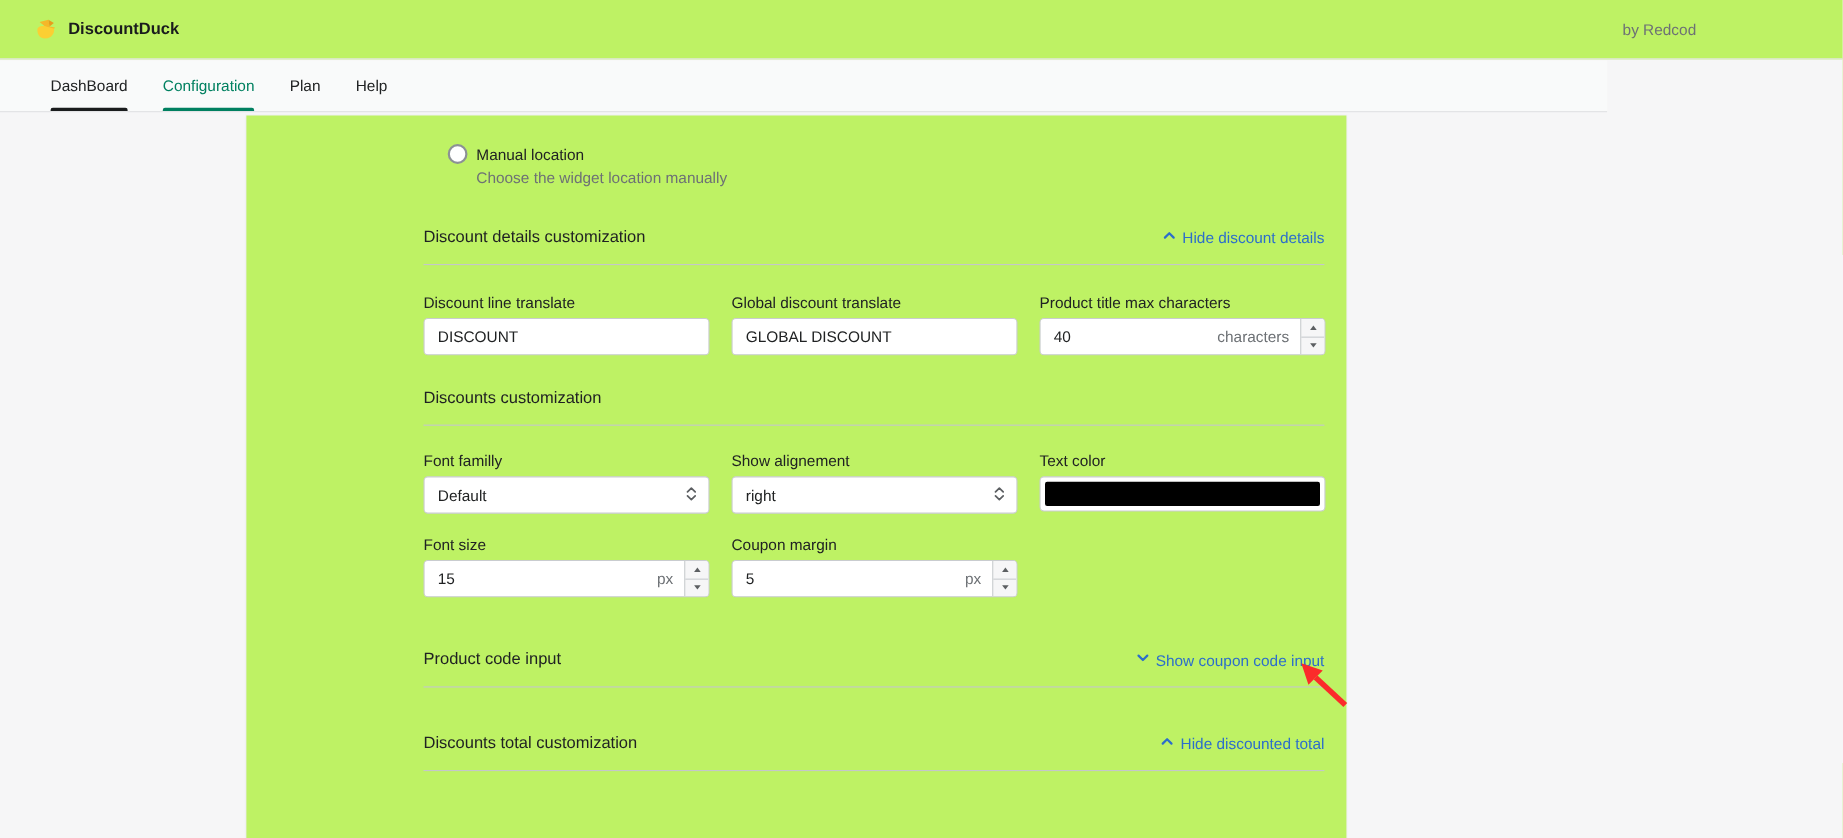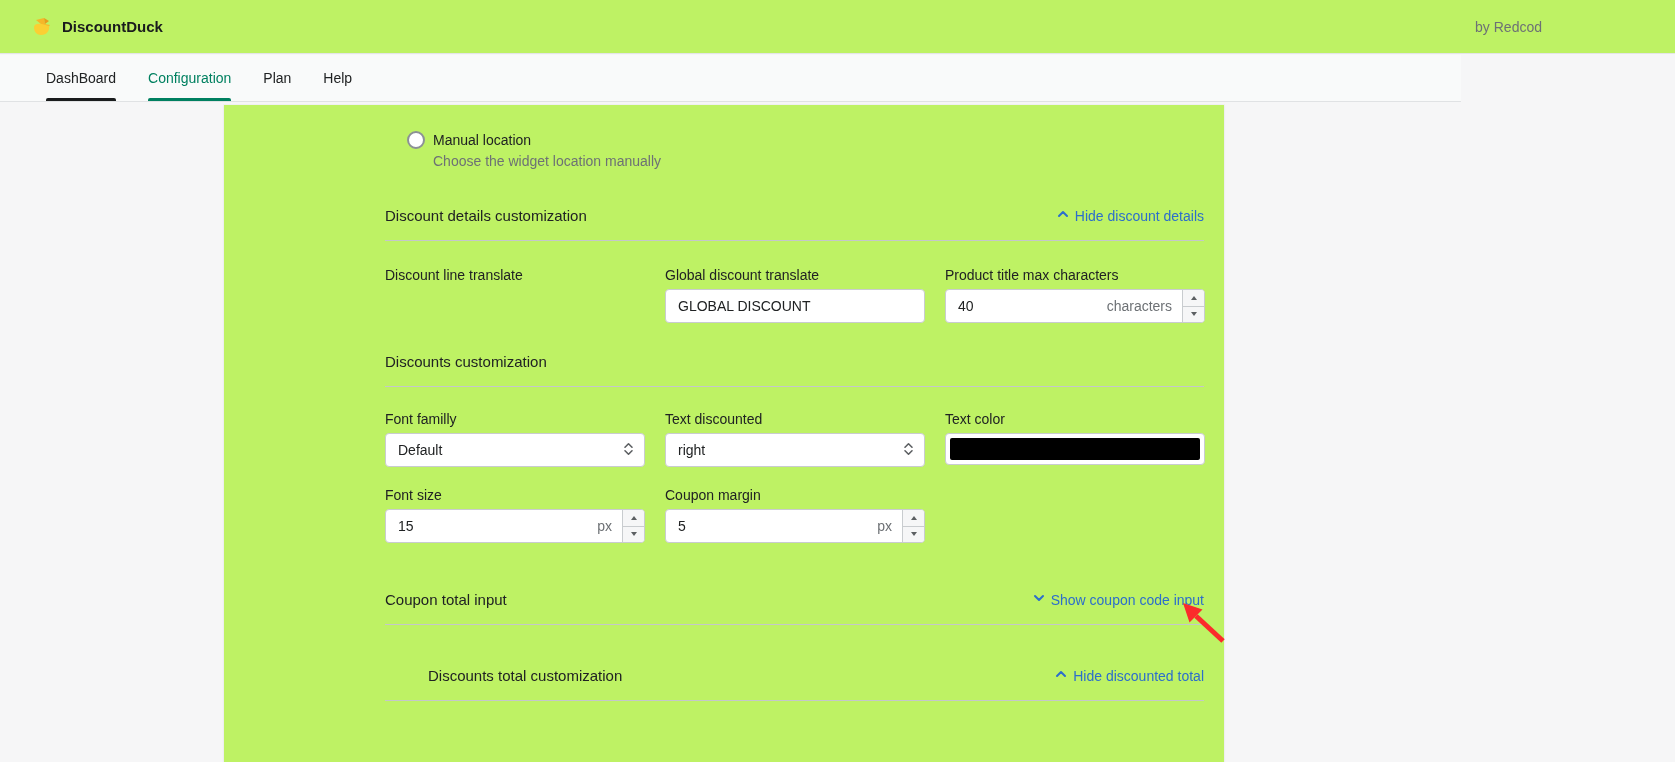--- a/index.html
+++ b/index.html
@@ -33,21 +33,21 @@
   .section-title { font-size:15px; font-weight:400; color:#202223; }
   .toggle-link { display:flex; align-items:center; gap:5px; font-size:14px; color:#2c6ecb; cursor:pointer; text-decoration:none; }
   .divider { border:none; border-top:1px solid #c4c7ca; margin-top:16px; }
 
   .mt-details { margin-top:38px; }
   .mt-grid1 { margin-top:26px; }
   .mt-custom { margin-top:30px; }
   .mt-grid2 { margin-top:24px; }
   .mt-grid3 { margin-top:20px; }
   .mt-coupon { margin-top:48px; }
-  .mt-total { margin-top:42px;margin-left:43px; }
+  .mt-total { margin-top:42px; }
 
   
   .field-grid { display:grid; grid-template-columns:repeat(3, 260px); column-gap:20px; }
   .field-label { font-size:14px; color:#202223; margin-bottom:6px; }
   .control { height:34px; border:1px solid #c9cccf; border-radius:4px; background:#fff; display:flex; align-items:center; overflow:hidden; }
   .control input { border:none; outline:none; flex:1 1 auto; min-width:0; height:100%; padding:0 12px; font-size:14px; font-family:"Liberation Sans", sans-serif; color:#202223; background:transparent; }
   .suffix { font-size:14px; color:#6d7175; padding-right:10px; white-space:nowrap; }
 
   
   .stepper { width:22px; height:100%; border-left:1px solid #c9cccf; display:flex; flex-direction:column; flex:0 0 auto; background:#f6f6f7; }
@@ -116,20 +116,23 @@
             </svg>
         </span>
         <span>Hide discount details</span>
       </a>
     </div>
     <hr class="divider">
 
     <div class="field-grid mt-grid1">
       <div>
         <div class="field-label">Discount line translate</div>
+        <div class="control">
+          <input value="DISCOUNT" style="">
+        </div>
       </div>
       <div>
         <div class="field-label">Global discount translate</div>
         <div class="control">
           <input value="GLOBAL DISCOUNT" style="">
         </div>
       </div>
       <div>
         <div class="field-label">Product title max characters</div>
         <div class="control">
@@ -159,21 +162,21 @@
           <span>Default</span>
           <span>
             <svg width="11" height="14" viewBox="0 0 11 14" fill="none" stroke="#5c5f62" stroke-width="1.6" stroke-linecap="round" stroke-linejoin="round">
                 <path d="M2 5.2 L5.5 1.8 L9 5.2"></path>
                 <path d="M2 8.8 L5.5 12.2 L9 8.8"></path>
               </svg>
           </span>
         </div>
       </div>
       <div>
-        <div class="field-label">Text discounted</div>
+        <div class="field-label">Show alignement</div>
         <div class="select">
           <span>right</span>
           <span>
             <svg width="11" height="14" viewBox="0 0 11 14" fill="none" stroke="#5c5f62" stroke-width="1.6" stroke-linecap="round" stroke-linejoin="round">
                 <path d="M2 5.2 L5.5 1.8 L9 5.2"></path>
                 <path d="M2 8.8 L5.5 12.2 L9 8.8"></path>
               </svg>
           </span>
         </div>
       </div>
@@ -213,21 +216,21 @@
             <span class="step-btn">
                 <span class="tri-down"></span>
               </span>
           </span>
         </div>
       </div>
       <div></div>
     </div>
 
     <div class="section-head mt-coupon">
-      <span class="section-title">Coupon total input</span>
+      <span class="section-title">Product code input</span>
       <a class="toggle-link">
         <span>
           <svg width="14" height="14" viewBox="0 0 14 14" fill="none" stroke="#2c6ecb" stroke-width="2" stroke-linecap="round" stroke-linejoin="round">
               <path d="M3 5 L7 9 L11 5"></path>
             </svg>
         </span>
         <span>Show coupon code input</span>
       </a>
     </div>
     <hr class="divider">

